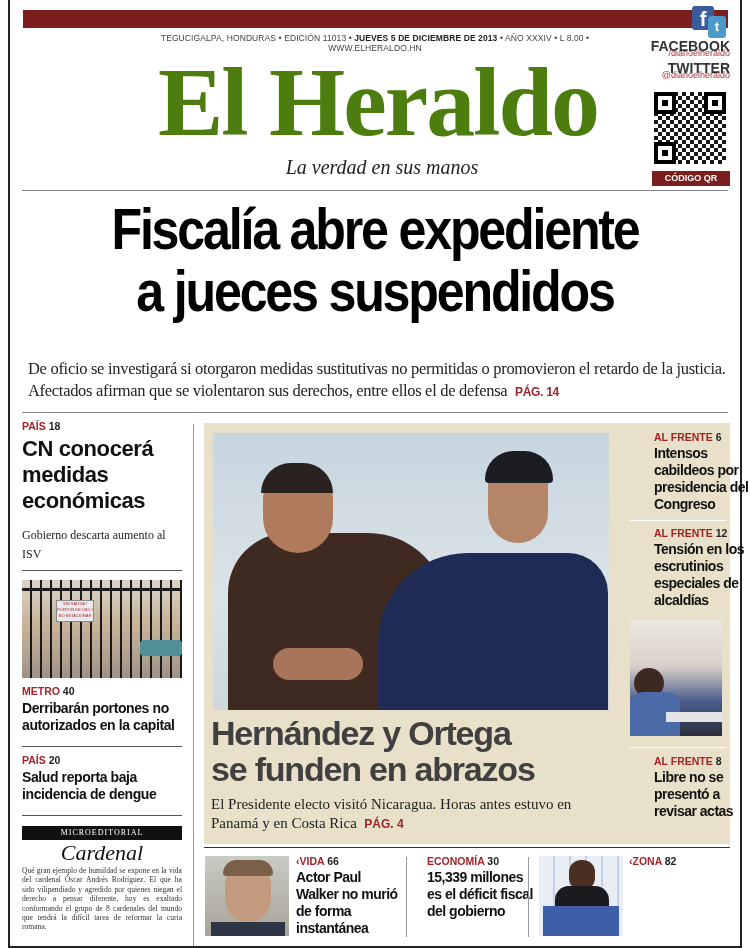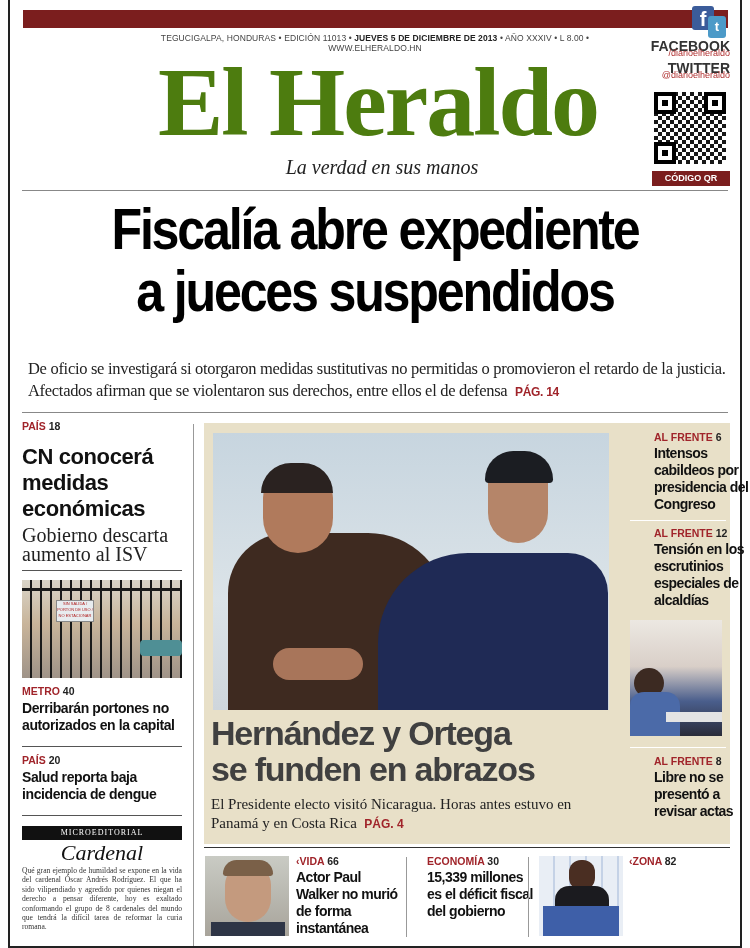--- a/index.html
+++ b/index.html
@@ -82,22 +82,22 @@
   <div>Fiscalía abre expediente</div>
   <div>a jueces suspendidos</div>
 </div>
 <div class="lead-deck">
   <span>De oficio se investigará si otorgaron medidas sustitutivas no permitidas o promovieron el retardo de la justicia. Afectados afirman que se violentaron sus derechos, entre ellos el de defensa</span>&nbsp;&nbsp;<span class="page-ref">PÁG. 14</span>
 </div>
 <div class="hr" style="left:22px;top:412px;width:706px;"></div>
 
 <div class="left-col">
   <div class="section"><span>PAÍS</span> <span class="num">18</span></div>
-  <div class="story-title" style="font-size:22px;line-height:26px;margin-top:12px;">CN conocerá medidas económicas</div>
-  <div class="story-sub" style="font-size:20px;line-height:19px;margin-top:4px;">Gobierno descarta aumento al ISV</div>
+  <div class="story-title" style="font-size:22px;line-height:26px;margin-top:4px;">CN conocerá medidas económicas</div>
+  <div class="story-sub" style="font-size:12px;line-height:19px;margin-top:12px;">Gobierno descarta aumento al ISV</div>
 </div>
 <div class="hr" style="left:22px;top:570px;width:160px;background:#555;"></div>
 
 <div class="photo" style="left:22px;top:580px;width:160px;height:98px;background:linear-gradient(180deg,#d9d4c8 0%,#c8b49a 45%,#9f9388 100%);">
   <div style="position:absolute;left:0;top:0;width:160px;height:98px;background:repeating-linear-gradient(90deg,transparent 0 8px,#1a1a1a 8px 10px);"></div>
   <div style="position:absolute;left:0;top:8px;width:160px;height:3px;background:#1a1a1a;"></div>
   <div style="position:absolute;left:34px;top:20px;width:38px;height:22px;background:#e8ecef;border:1px solid #888;font-size:4px;color:#b02020;text-align:center;line-height:6px;">SIN SALIDA / PORTON DE USO / NO ESTACIONAR</div>
   <div style="position:absolute;left:118px;top:60px;width:42px;height:16px;background:#4f8f95;border-radius:4px;"></div>
 </div>
 

